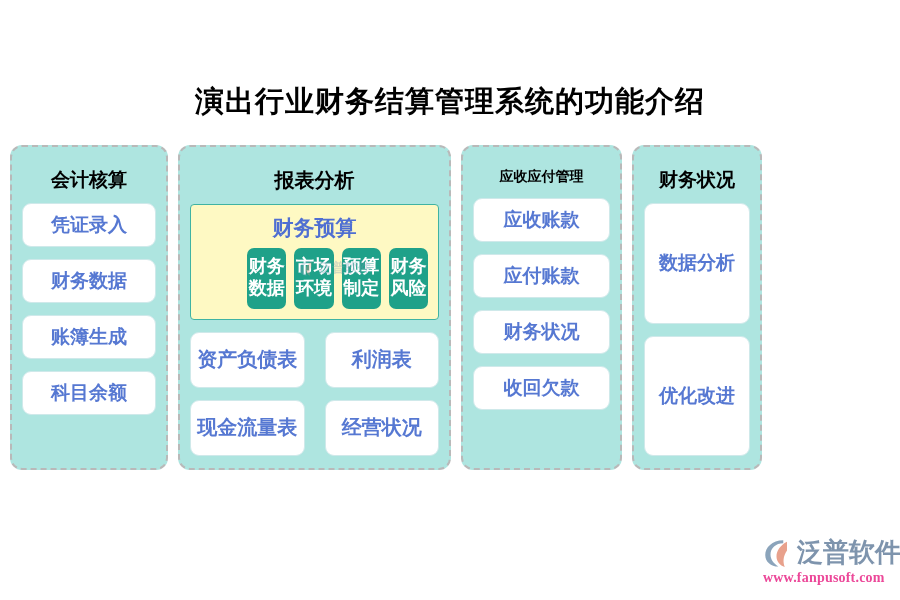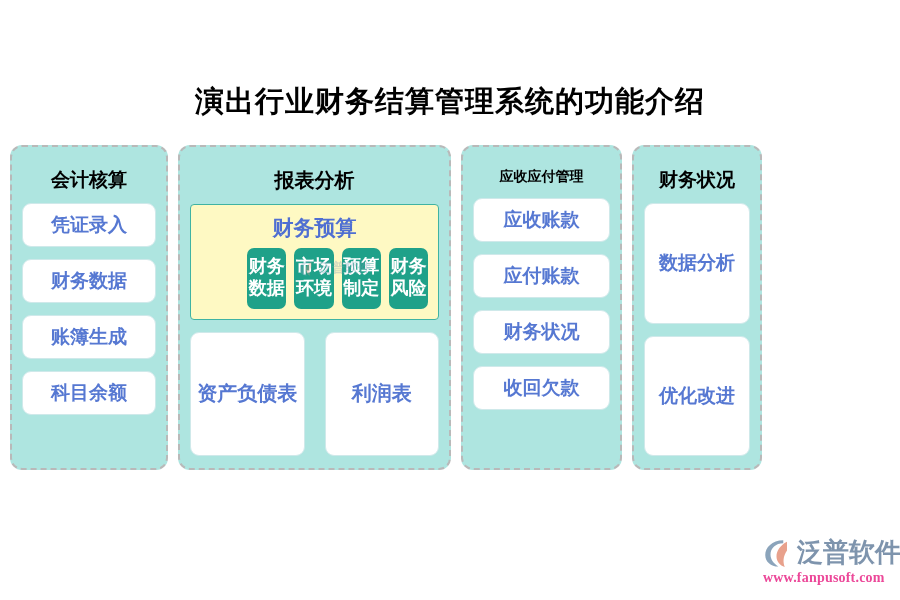--- a/index.html
+++ b/index.html
@@ -248,20 +248,24 @@
           <div class="chip">市场<br>环境</div>
           <div class="chip">预算<br>制定</div>
           <div class="chip">财务<br>风险</div>
         </div>
       </div>
 
       <div class="grid2">
         <div class="grid2-row">
           <div class="card">资产负债表</div>
           <div class="card">利润表</div>
+        </div>
+        <div class="grid2-row">
+          <div class="card">现金流量表</div>
+          <div class="card">经营状况</div>
         </div>
       </div>
     </div>
 
     <div class="panel col3">
       <div class="panel-title">应收应付管理</div>
       <div class="card-list">
         <div class="card">应收账款</div>
         <div class="card">应付账款</div>
         <div class="card">财务状况</div>

